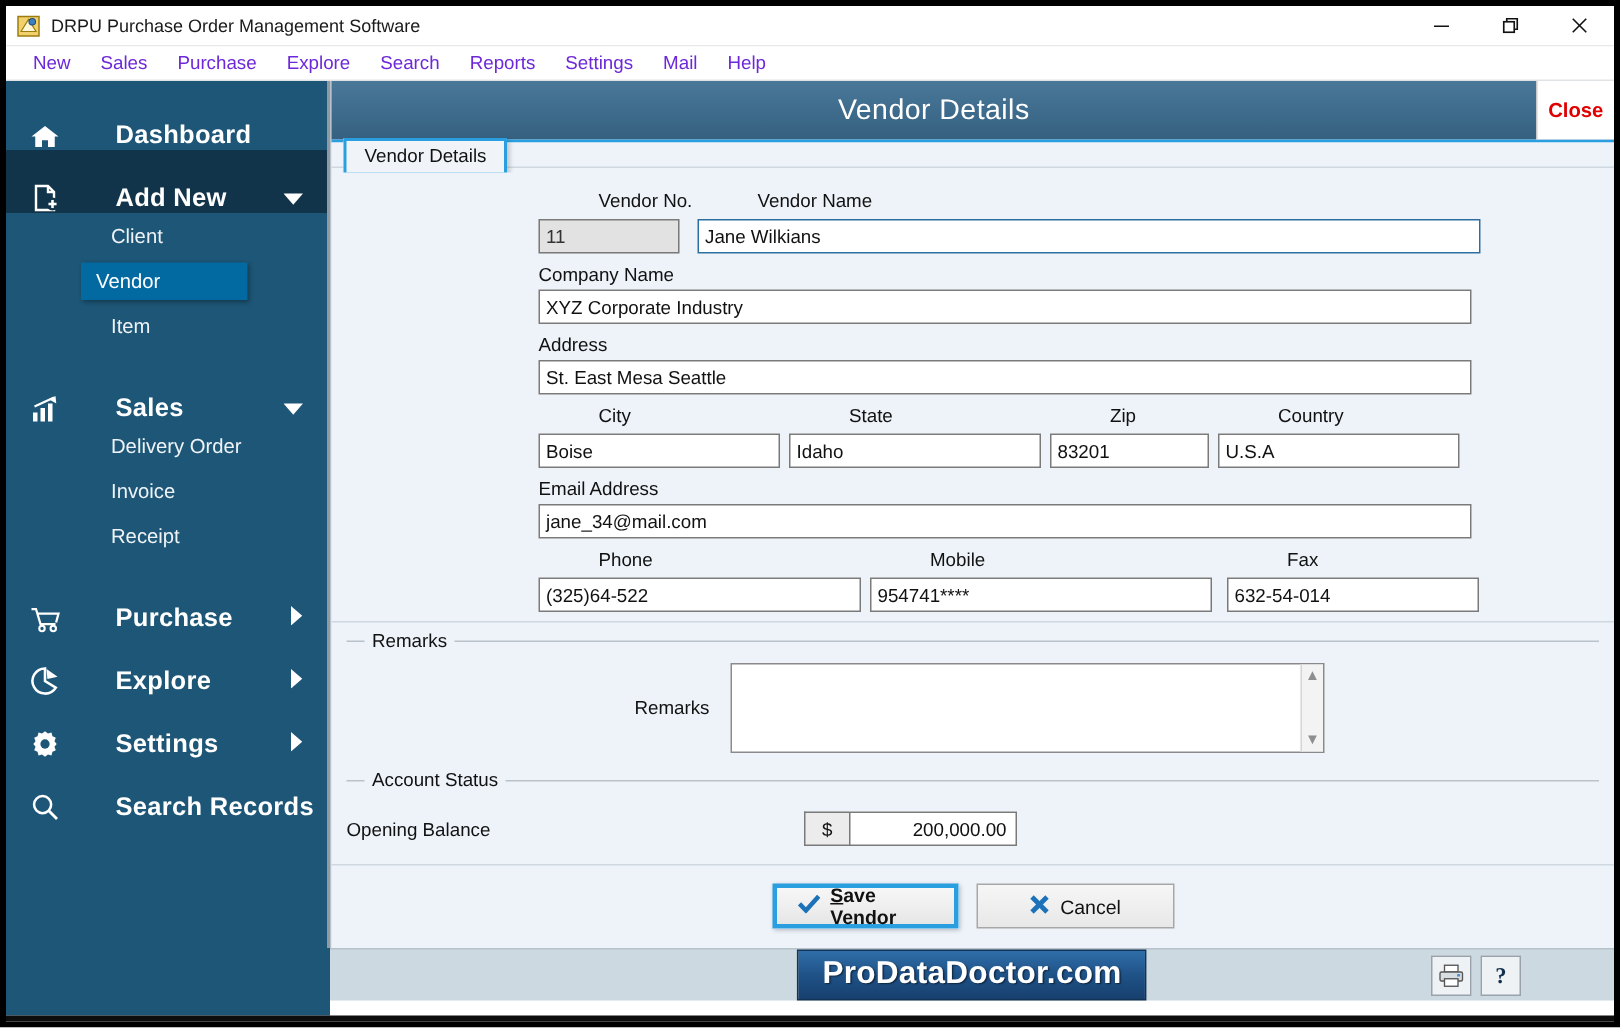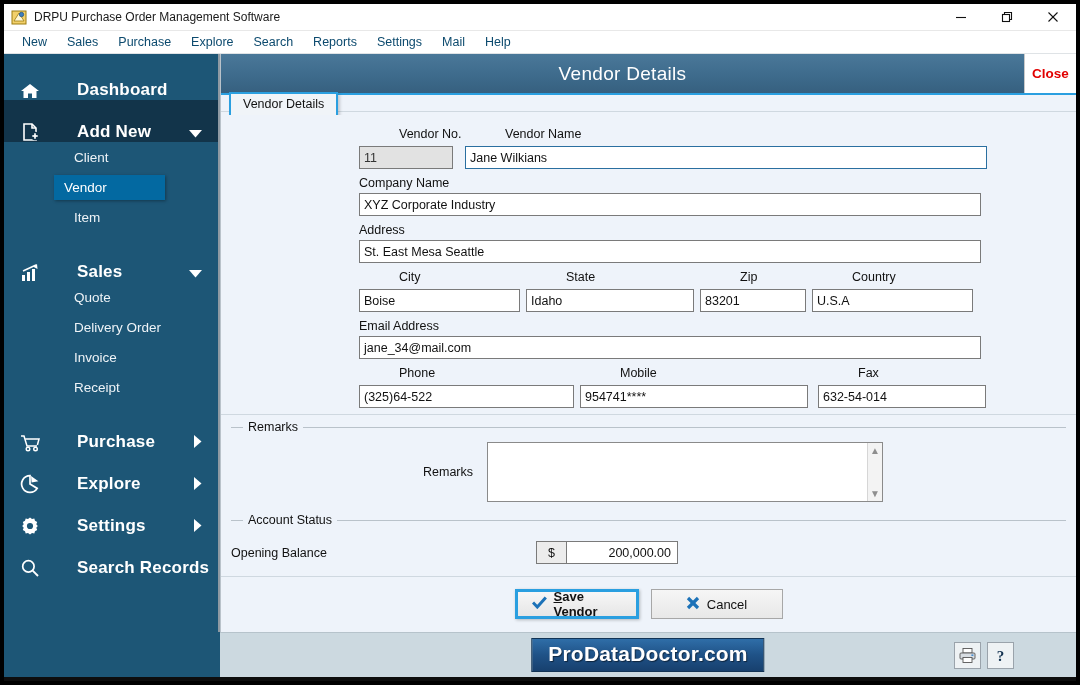--- a/index.html
+++ b/index.html
@@ -54,21 +54,21 @@
     height: 23px;
     flex: 0 0 23px;
     background: #ffffff;
     display: flex;
     align-items: center;
     padding-left: 8px;
     border-bottom: 1px solid #dfe3e6;
   }
   .menu-item {
     font-size: 12.5px;
-    color: #0c4a6e;
+    color: #6d28d9;
     padding: 3px 10px;
     white-space: nowrap;
   }
 
   
   .body {
     flex: 1 1 auto;
     display: flex;
     min-height: 0;
     background: #ffffff;
@@ -341,21 +341,21 @@
     border: 3px solid #2a9fe0;
     background: linear-gradient(to bottom,#f7f7f7,#e6e6e6);
     box-shadow: 1px 1px 3px rgba(0,0,0,.25);
   }
   .btn.primary .acc { text-decoration: underline; }
   .w-save { width: 124px; flex: 0 0 124px; }
   .w-cancel { width: 132px; flex: 0 0 132px; }
 
   
   .footer {
-    height: 45px;
+    height: 35px;
     flex: 0 0 45px;
     background: #ccd9e0;
     border-top: 1px solid #b6c3cb;
     display: flex;
     align-items: center;
     position: relative;
   }
   .brand {
     position: absolute;
     left: 50%;
@@ -493,23 +493,20 @@
         </span>
         <span class="nlabel">Sales</span>
         <span class="chev">
           <svg width="13" height="9" viewBox="0 0 13 9">
               <polygon points="0,1 13,1 6.5,8.5" fill="#ffffff"></polygon>
             </svg>
         </span>
       </div>
 
       <div class="nav-sub">
-        <span class="sublabel">Quote</span>
-      </div>
-      <div class="nav-sub">
         <span class="sublabel">Delivery Order</span>
       </div>
       <div class="nav-sub">
         <span class="sublabel">Invoice</span>
       </div>
       <div class="nav-sub">
         <span class="sublabel">Receipt</span>
       </div>
 
       <div class="spacer-8"></div>

